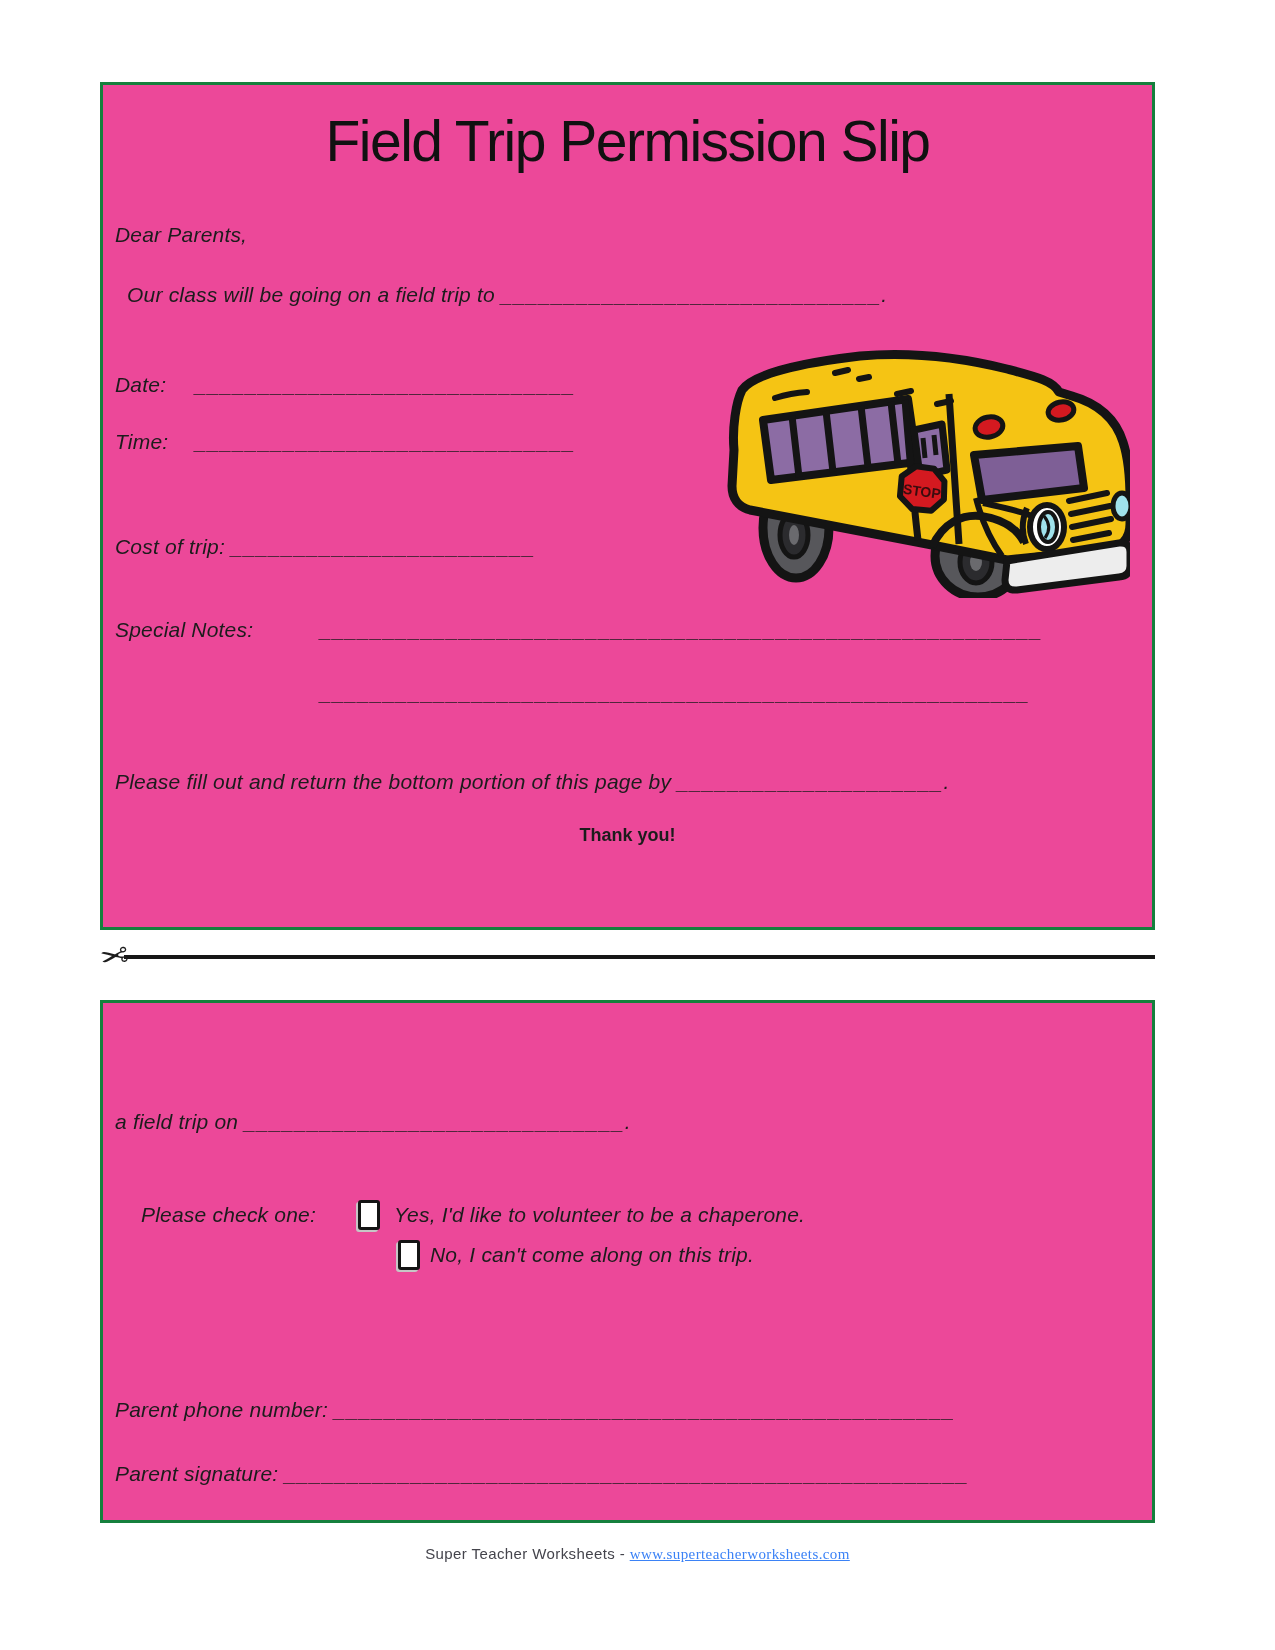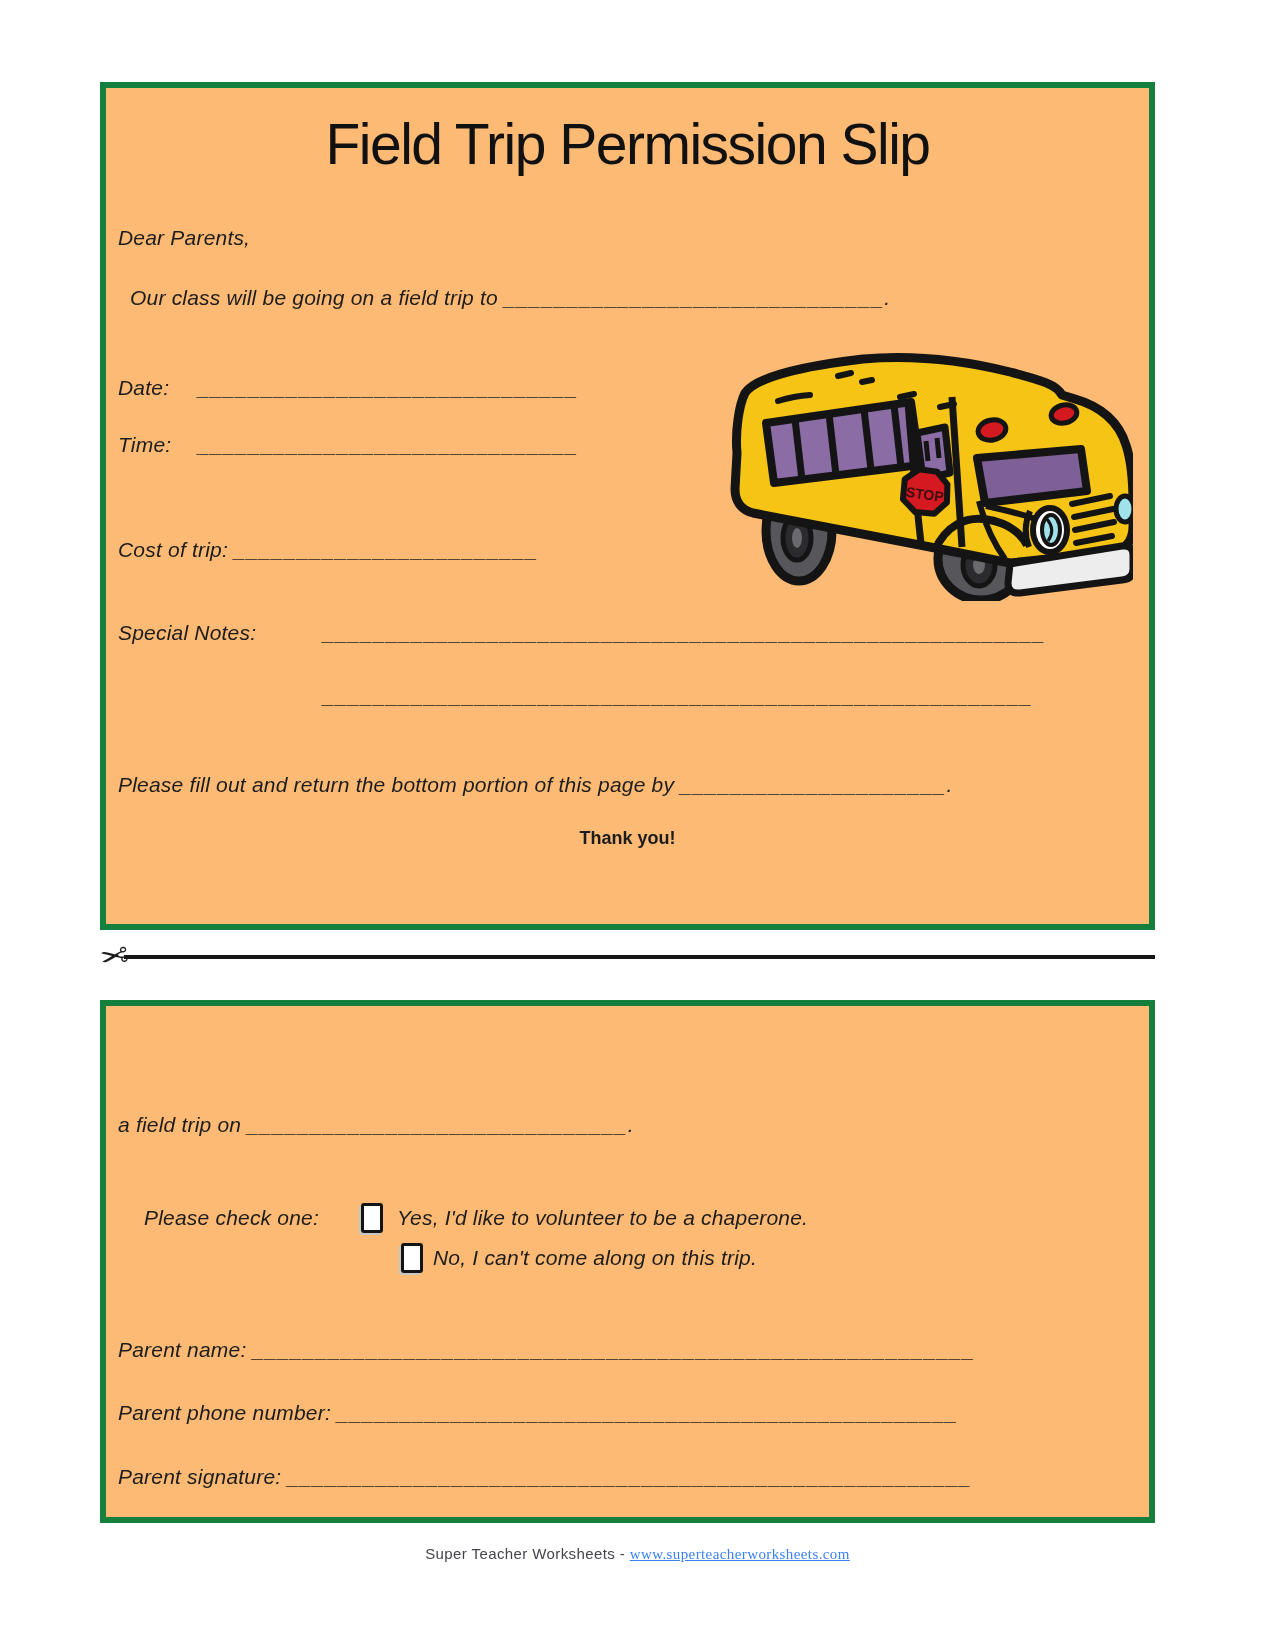--- a/index.html
+++ b/index.html
@@ -1,20 +1,20 @@
 <!DOCTYPE html>
 <html><head>
 <meta charset="utf-8">
 <style>
   html,body{margin:0;padding:0;background:#ffffff;}
   #page{
     position:relative;width:1275px;height:1650px;background:#ffffff;
     font-family:"Liberation Sans",sans-serif;color:#1c1c1c;overflow:hidden;
   }
-  .box{position:absolute;left:100px;width:1055px;border:6px solid #15803d;background:#fdba74;box-sizing:border-box;}
+  .box{position:absolute;left:100px;width:1055px;border:3px solid #15803d;background:#ec4899;box-sizing:border-box;}
   #top-box{top:82px;height:848px;}
   #bottom-box{top:1000px;height:523px;}
   .row{position:absolute;left:12px;white-space:nowrap;font-size:21px;letter-spacing:.2px;font-style:italic;}
   .blank{letter-spacing:1px;}
   #form-title{position:absolute;top:23px;left:0;width:100%;text-align:center;
     font-size:57px;letter-spacing:-1.5px;color:#111;}
   .lbl-fixed{display:inline-block;min-width:80px;}
   .lbl-notes{display:inline-block;min-width:205px;}
   .indent-notes{margin-left:205px;}
   #thanks-row{position:absolute;top:740px;left:0;width:100%;text-align:center;font-weight:bold;font-size:18px;}
@@ -159,23 +159,20 @@
       <span>Please check one:</span>
       <span class="chk" style="margin-left:42px;"></span>
       <span style="margin-left:14px;">Yes, I'd like to volunteer to be a chaperone.</span>
     </div>
 
     <div class="row check-row" style="top:237px;left:38px;">
       <span class="chk" style="margin-left:257px;"></span>
       <span style="margin-left:10px;">No, I can't come along on this trip.</span>
     </div>
 
-    <div class="row" style="top:332px;">
-      <span>Parent name: </span><span class="blank">_________________________________________________________</span>
-    </div>
 
     <div class="row" style="top:395px;">
       <span>Parent phone number: </span><span class="blank">_________________________________________________</span>
     </div>
 
     <div class="row" style="top:459px;">
       <span>Parent signature: </span><span class="blank">______________________________________________________</span>
     </div>
   </div>
 

